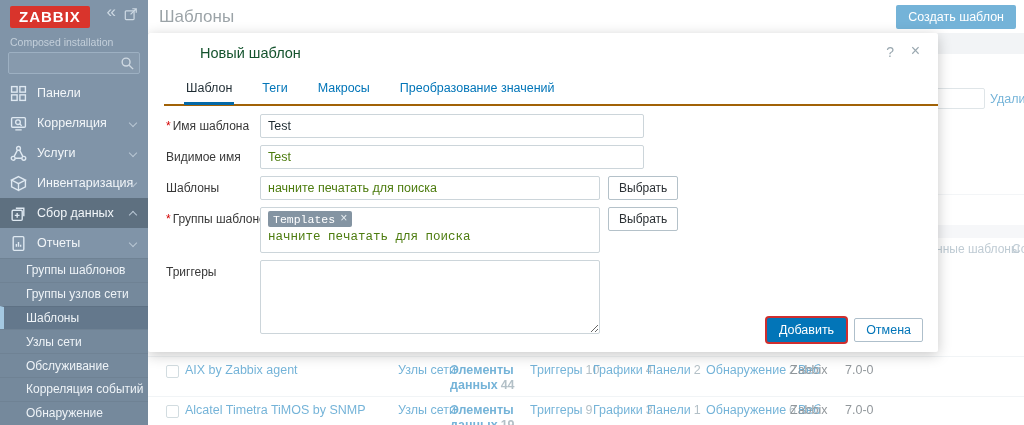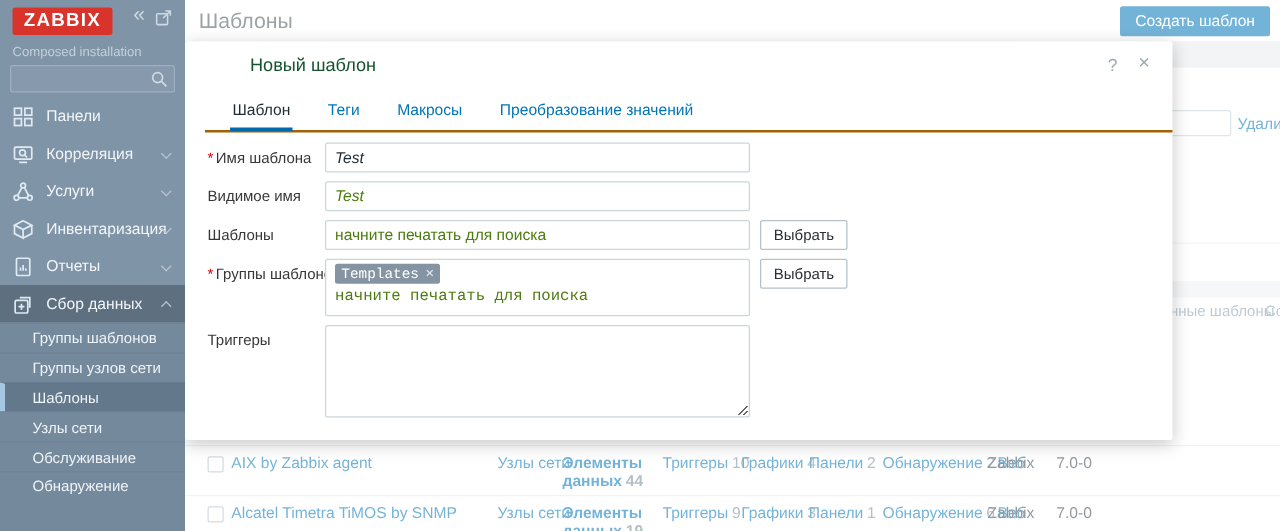--- a/index.html
+++ b/index.html
@@ -75,22 +75,22 @@
   #modal-help { right:44px; } #modal-close { right:18px; font-size:16px; top:9px; }
   .tabs { position:absolute; left:16px; right:0; top:46px; height:27px;
     border-bottom:2px solid #a16207; padding-left:20px; }
   .tab { display:inline-block; margin-right:26px; padding:2px 2px 7px; font-size:12.5px;
     color:#0275b8; cursor:pointer; }
   .tab.active { color:#1f2c33; border-bottom:3px solid #0469a8; }
   .form { position:absolute; left:18px; top:81px; display:grid;
     grid-template-columns:86px 340px auto; column-gap:8px; row-gap:7px; align-items:start; }
   .f-label { text-align:left; font-size:12px; color:#383838; padding-top:5px; white-space:nowrap; }
   .req { color:#d40000; margin-right:2px; }
-  .f-input { width:340px; height:24px; border:1px solid #ccd5da; border-radius:2px;
-    font-family:"Liberation Sans",sans-serif; font-size:12.5px; color:#1f2c33; padding:0 7px;font-style:italic; }
+  .f-input { width:384px; height:24px; border:1px solid #ccd5da; border-radius:2px;
+    font-family:"Liberation Sans",sans-serif; font-size:12.5px; color:#1f2c33; padding:0 7px; }
   .f-input::placeholder, .ph { color:#4d7c0f; }
   .mselect { width:340px; border:1px solid #ccd5da; border-radius:2px; background:#fff; padding:3px 7px; }
   .mselect.single { height:24px; display:flex; align-items:center; }
   .mselect.tall { height:46px;font-family:Liberation Mono, monospace; }
   .ph { font-size:12.5px; }
   .chip { display:inline-flex; align-items:center; background:#8494a2; color:#fff; font-size:11.5px;
     border-radius:2px; padding:1px 5px; margin-bottom:3px; }
   .chip .chip-x { margin-left:5px; font-size:12px; cursor:pointer; color:#e8eef2; }
   .btn-outline { background:#fff; border:1px solid #b4c1c9; border-radius:2px; color:#2b3034;
     font-family:"Liberation Sans",sans-serif; font-size:12px; padding:4px 10px; cursor:pointer; }
@@ -150,53 +150,56 @@
         <span class="chev"></span>
       </div>
       <div class="menu-item">
         <span class="mi-icon"><svg width="17" height="17" viewBox="0 0 16 16" fill="none" stroke="#dfe9f2" stroke-width="1.3">
             <path d="M8 1.5 L14.5 4.8 L8 8.1 L1.5 4.8 Z"></path>
             <path d="M1.5 4.8 V11.2 L8 14.5 V8.1 M14.5 4.8 V11.2 L8 14.5"></path>
           </svg></span>
         <span>Инвентаризация</span>
         <span class="chev"></span>
       </div>
-      <div class="menu-item">
-        <span class="mi-icon"><svg width="17" height="17" viewBox="0 0 16 16" fill="none" stroke="#dfe9f2" stroke-width="1.3">
-            <rect x="3" y="1.5" width="10" height="13" rx="1"></rect>
-            <path d="M6 11 V8.5 M8 11 V6.5 M10 11 V9.2"></path>
-          </svg></span>
-        <span>Отчеты</span>
-        <span class="chev"></span>
-      </div>
       <div class="menu-item active">
         <span class="mi-icon"><svg width="17" height="17" viewBox="0 0 16 16" fill="none" stroke="#dfe9f2" stroke-width="1.3">
             <path d="M5.5 3 H13 V10.5"></path>
             <rect x="2" y="5" width="9.5" height="9.5" rx="1"></rect>
             <path d="M6.75 7.5 v4.5 M4.5 9.75 h4.5"></path>
           </svg></span>
         <span>Сбор данных</span>
         <span class="chev up"></span>
       </div>
+      <div class="menu-item">
+        <span class="mi-icon"><svg width="17" height="17" viewBox="0 0 16 16" fill="none" stroke="#dfe9f2" stroke-width="1.3">
+            <rect x="3" y="1.5" width="10" height="13" rx="1"></rect>
+            <path d="M6 11 V8.5 M8 11 V6.5 M10 11 V9.2"></path>
+          </svg></span>
+        <span>Отчеты</span>
+        <span class="chev"></span>
+      </div>
     </div>
   <div class="submenu" id="submenu">
       <div class="submenu-item">
         <span>Группы шаблонов</span>
       </div>
       <div class="submenu-item">
         <span>Группы узлов сети</span>
       </div>
       <div class="submenu-item active">
         <span>Шаблоны</span>
       </div>
       <div class="submenu-item">
         <span>Узлы сети</span>
       </div>
       <div class="submenu-item">
         <span>Обслуживание</span>
+      </div>
+      <div class="submenu-item">
+        <span>Корреляция событий</span>
       </div>
       <div class="submenu-item">
         <span>Обнаружение</span>
       </div>
     </div>
 </div>
 
 <div id="main">
   <div class="page-title">Шаблоны</div>
   <span class="hdr-help">?</span>
@@ -273,13 +276,17 @@
       </span>
       <div class="ph">начните печатать для поиска</div>
     </div>
     <button class="btn-outline">Выбрать</button>
 
     <div class="f-label">Триггеры</div>
     <textarea class="f-textarea" style=""></textarea>
     <div></div>
   </div>
 
+  <div class="modal-footer">
+    <button class="btn-blue" id="add-btn">Добавить</button>
+    <button class="btn-cancel">Отмена</button>
+  </div>
 </div>
 
 </body></html>

